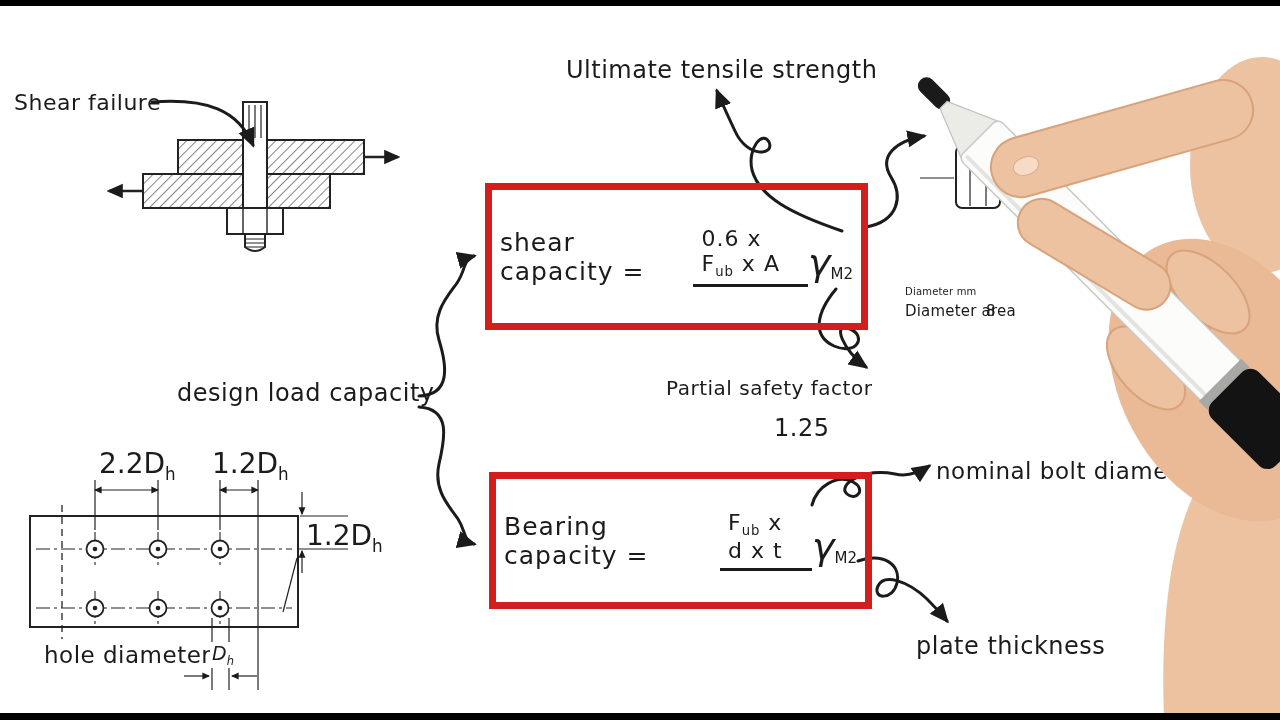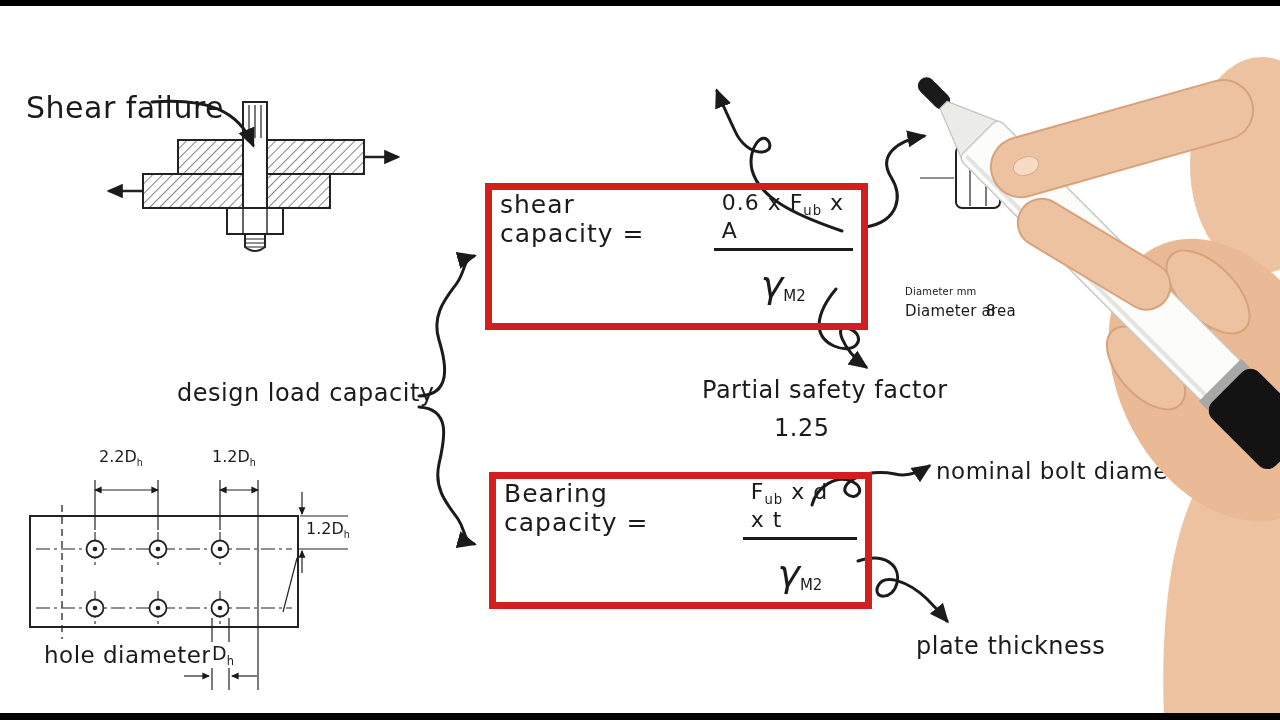--- a/index.html
+++ b/index.html
@@ -7,26 +7,26 @@
   .canvas{position:relative;width:1280px;height:720px;background:#fff;overflow:hidden;
           font-family:"DejaVu Sans",sans-serif;color:#1b1b1b}
   .layer{position:absolute;left:0;top:0;width:1280px;height:720px}
   .base{z-index:1}
   .hand-layer{z-index:5}
   .bar{position:absolute;left:0;width:100%;background:#000;z-index:6}
   .bar.top{top:0;height:6px}
   .bar.bottom{bottom:0;height:7px}
   .txt{position:absolute;z-index:2;white-space:nowrap;letter-spacing:.5px}
   .small{letter-spacing:.2px}
-  .dim{position:absolute;z-index:2;white-space:nowrap;font-size:16px}
+  .dim{position:absolute;z-index:2;white-space:nowrap;font-size:28px}
   .dsub{font-size:.6em}
-  .redbox{position:absolute;z-index:2;border:7px solid #d31e1e;display:flex;align-items:flex-start;
+  .redbox{position:absolute;z-index:2;border:7px solid #d31e1e;display:flex;align-items:center;
           justify-content:center;gap:18px;padding:0 8px}
   .f-label{font-size:25px;letter-spacing:1px}
-  .frac{display:flex;flex-direction:column;align-items:center}
+  .frac{display:flex;flex-direction:row;align-items:center}
   .num{font-size:22px;padding:0 8px 5px;border-bottom:3px solid #1b1b1b;letter-spacing:1px}
   .den{padding-top:14px}
   .gamma{font-size:38px;font-style:italic;line-height:1}
   .gsub{font-size:15px}
   .arr{stroke:#1b1b1b;stroke-width:3;fill:none;stroke-linecap:round}
 </style>
 </head>
 <body>
 
 <div class="canvas">
@@ -128,42 +128,43 @@
     <path class="arr" stroke-width="2.6" d="M152,102 C207,98 238,110 253,145" marker-end="url(#ah)"></path>
     <path class="arr" d="M842,231 C792,214 759,197 752,170 C747,148 763,130 769,142 C775,156 747,158 735,131 C727,114 721,101 717,91" marker-end="url(#ah)"></path>
     <path class="arr" d="M866,227 C899,221 903,196 891,177 C878,156 896,141 924,136" marker-end="url(#ah)"></path>
     <path class="arr" d="M836,289 C816,313 812,336 834,346 C857,356 867,336 850,329 C831,321 843,351 866,367" marker-end="url(#ah)"></path>
     <path class="arr" d="M419,396 C451,395 447,366 439,340 C431,314 447,297 457,283 C466,270 463,259 474,256" marker-end="url(#ah)"></path>
     <path class="arr" d="M419,407 C451,409 445,438 439,464 C433,491 450,507 458,519 C466,531 463,541 474,544" marker-end="url(#ah)"></path>
     <path class="arr" d="M812,505 C817,486 837,474 853,482 C867,489 856,502 847,494 C837,485 862,468 895,474 C908,477 920,472 929,466" marker-end="url(#ah)"></path>
     <path class="arr" d="M858,561 C884,552 901,565 897,583 C893,601 872,599 878,586 C884,573 908,581 927,599 C936,608 942,615 947,621" marker-end="url(#ah)"></path>
   </svg>
 
-  <div class="txt" style="left:26px;top:90px;font-size:30px">Shear failure</div>
+  <div class="txt" style="left:14px;top:90px;font-size:22px">Shear failure</div>
+  <div class="txt" style="left:566px;top:56px;font-size:24px">Ultimate tensile strength</div>
   <div class="txt" style="left:177px;top:379px;font-size:24px">design load capacity</div>
-  <div class="txt" style="left:702px;top:376px;font-size:24px">Partial safety factor</div>
+  <div class="txt" style="left:666px;top:376px;font-size:20px">Partial safety factor</div>
   <div class="txt" style="left:774px;top:414px;font-size:24px">1.25</div>
   <div class="txt" style="left:936px;top:458px;font-size:23px">nominal bolt diameter</div>
   <div class="txt" style="left:44px;top:642px;font-size:23px">hole diameter</div>
   <div class="txt" style="left:916px;top:632px;font-size:24px">plate thickness</div>
 
   <div class="txt small" style="left:905px;top:286px;font-size:10px">Diameter mm</div>
   <div class="txt small" style="left:905px;top:302px;font-size:15px">Diameter area</div>
   <div class="txt small" style="left:986px;top:302px;font-size:15px">8</div>
 
   <div class="dim" style="left:99px;top:447px">
     <span>2.2D</span><sub class="dsub">h</sub>
   </div>
   <div class="dim" style="left:212px;top:447px">
     <span>1.2D</span><sub class="dsub">h</sub>
   </div>
   <div class="dim" style="left:306px;top:519px">
     <span>1.2D</span><sub class="dsub">h</sub>
   </div>
-  <div class="dim" style="left:210px;top:642px;font-size:19px;background:#fff;padding:0 2px">
+  <div class="dim" style="left:210px;top:642px;font-size:19px;font-style:italic;background:#fff;padding:0 2px">
     <span>D</span><sub class="dsub">h</sub>
   </div>
 
   <div class="redbox" style="left:485px;top:183px;width:383px;height:147px">
     <span class="f-label">shear capacity =</span>
     <div class="frac">
       <div class="num">
         <span>0.6 x F</span><sub class="dsub">ub</sub><span> x A</span>
       </div>
       <div class="den">

